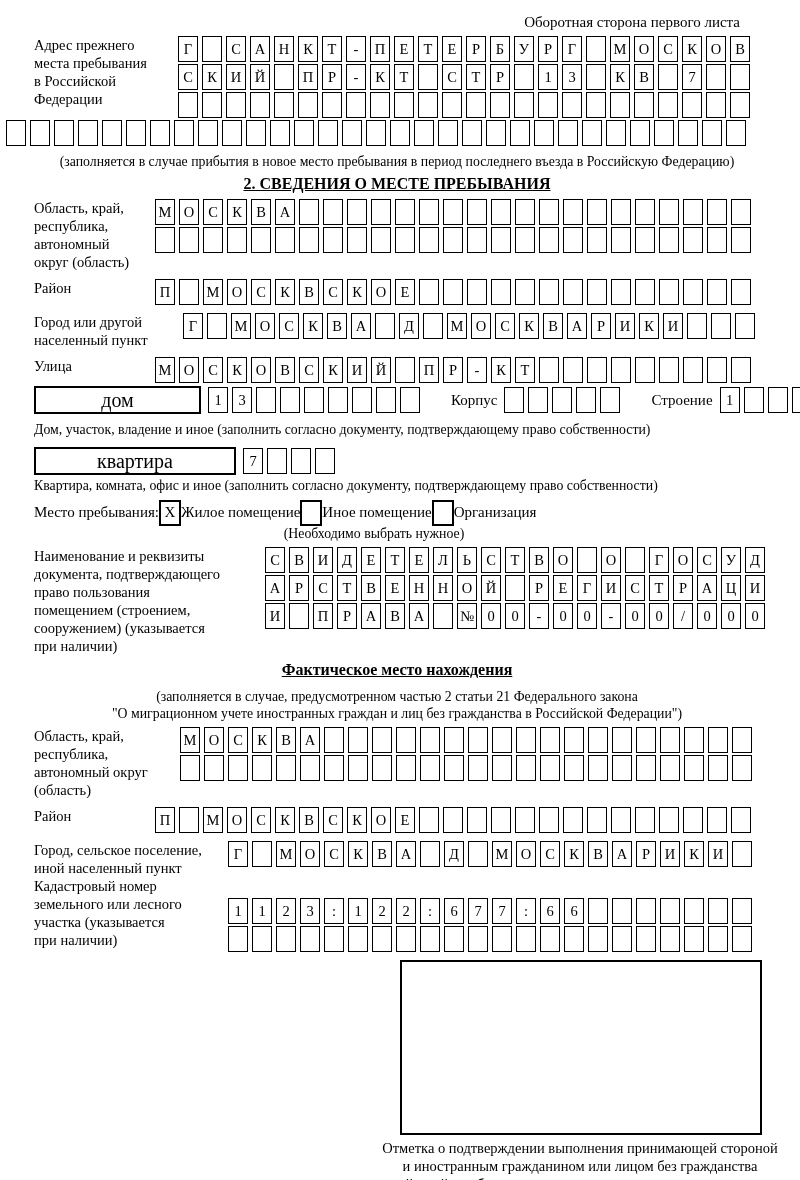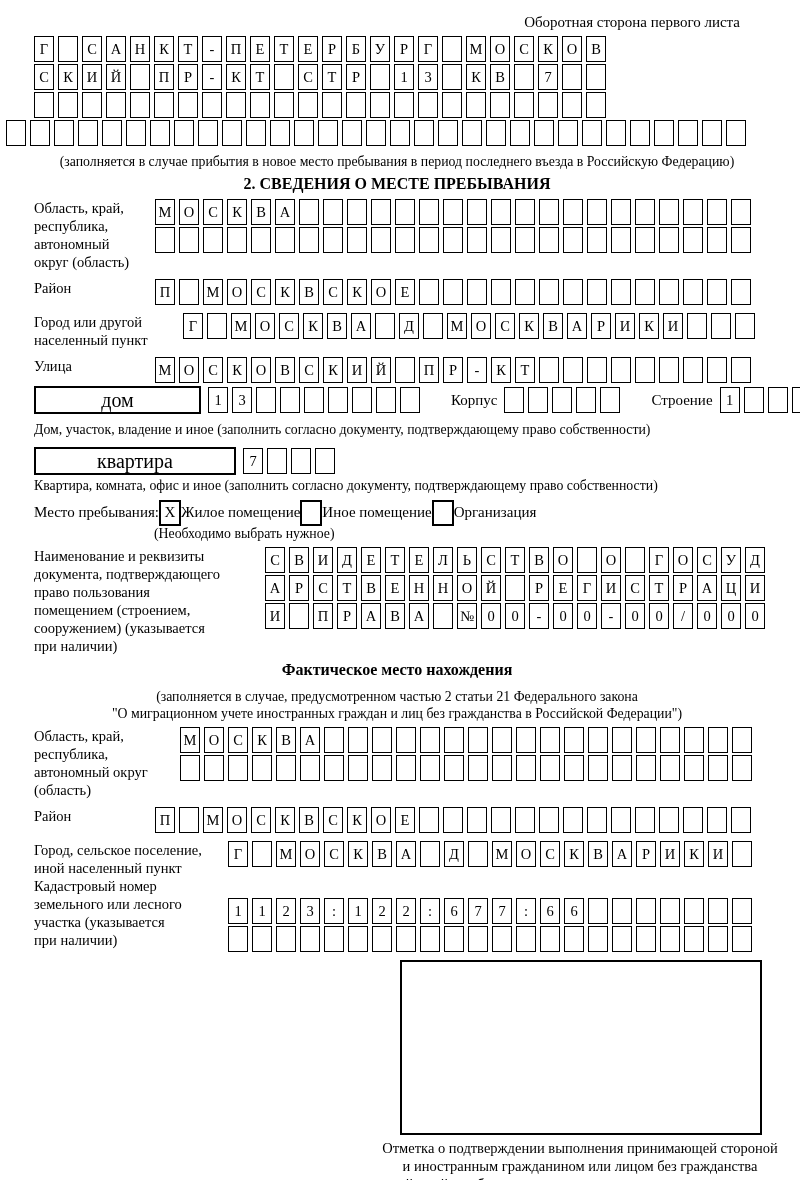--- a/index.html
+++ b/index.html
@@ -3,21 +3,21 @@
 <meta charset="utf-8">
 <style>
   html,body { margin:0; padding:0; background:#fff; }
   .page {
     width:800px; height:1180px; box-sizing:border-box;
     padding:14px 40px 0 34px;
     font-family:"Liberation Serif", serif; color:#000; background:#fff;
     overflow:hidden; position:relative;
   }
   .header-note { text-align:right; font-size:15px; padding-right:20px; height:18px; }
-  .title { text-align:center; font-weight:bold; font-size:16px; margin:4px 0; height:20px; }
+  .title { text-align:center; font-weight:bold; font-size:16px; margin:4px 0; height:20px;text-decoration:underline; }
   .caption { font-size:13.8px; height:17px; white-space:nowrap; }
   .center { text-align:center; }
   .frow { display:flex; align-items:flex-start; }
   .row-label { font-size:14.5px; line-height:18px; white-space:pre-line; flex:0 0 auto; }
   .w144{width:144px}.w121{width:121px}.w149{width:149px}.w146{width:146px}.w194{width:194px}.w231{width:231px}
   .rows { display:flex; flex-direction:column; gap:2px; }
   .cells { display:flex; gap:4px; }
   .cell {
     flex:0 0 auto; width:20px; height:26px; box-sizing:border-box;
     border:1.8px solid #000; display:flex; align-items:center; justify-content:center;
@@ -30,36 +30,40 @@
     display:flex; align-items:center; justify-content:center; font-size:20px; flex:0 0 auto;
   }
   .dom-box{width:167px} .kvartira-box{width:202px}
   .domrow { display:flex; align-items:center; gap:7px; }
   .inline-label { font-size:15px; white-space:nowrap;margin-left:24px; }
   .cbox {
     width:22px; height:26px; box-sizing:border-box; border:2px solid #000;
     display:inline-flex; align-items:center; justify-content:center; font-size:15px; flex:0 0 auto;
   }
   .residence { display:flex; align-items:center; font-size:15px; height:27px; }
-  .res-note { margin-left:120px; width:440px; }
+  .res-note { margin-left:120px; width:440px; text-align:center; }
   .offset21 { margin-top:21px; }
   .stamp-box { width:362px; height:175px; border:2px solid #000; box-sizing:border-box; margin-left:366px; }
   .stamp-caption {
     width:400px; margin-left:346px; margin-top:4px; text-align:center;
     font-size:14.5px; line-height:18px;
   }
 </style>
 </head>
 <body>
 
 <div class="page">
 
   <div class="header-note">Оборотная сторона первого листа</div>
 
   <div class="frow mt4">
+    <div class="row-label w144">Адрес прежнего
+места пребывания
+в Российской
+Федерации</div>
     <div class="rows">
       <div class="cells">
           <span class="cell">Г</span>
           <span class="cell"></span>
           <span class="cell">С</span>
           <span class="cell">А</span>
           <span class="cell">Н</span>
           <span class="cell">К</span>
           <span class="cell">Т</span>
           <span class="cell">-</span>

